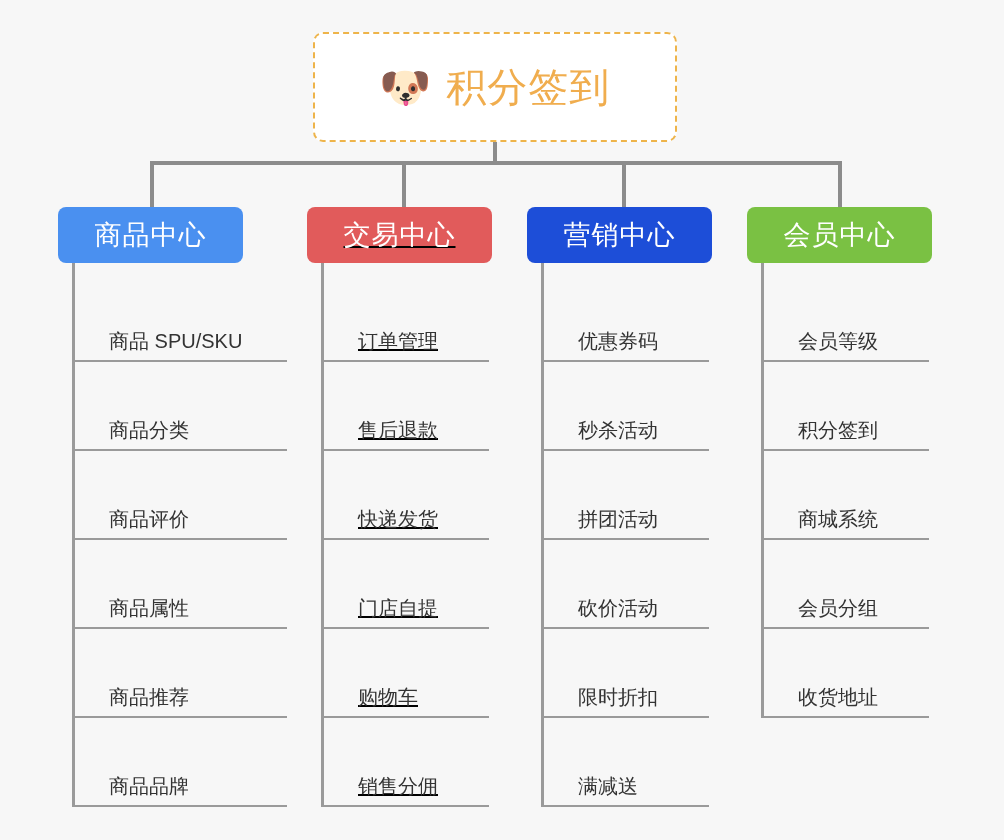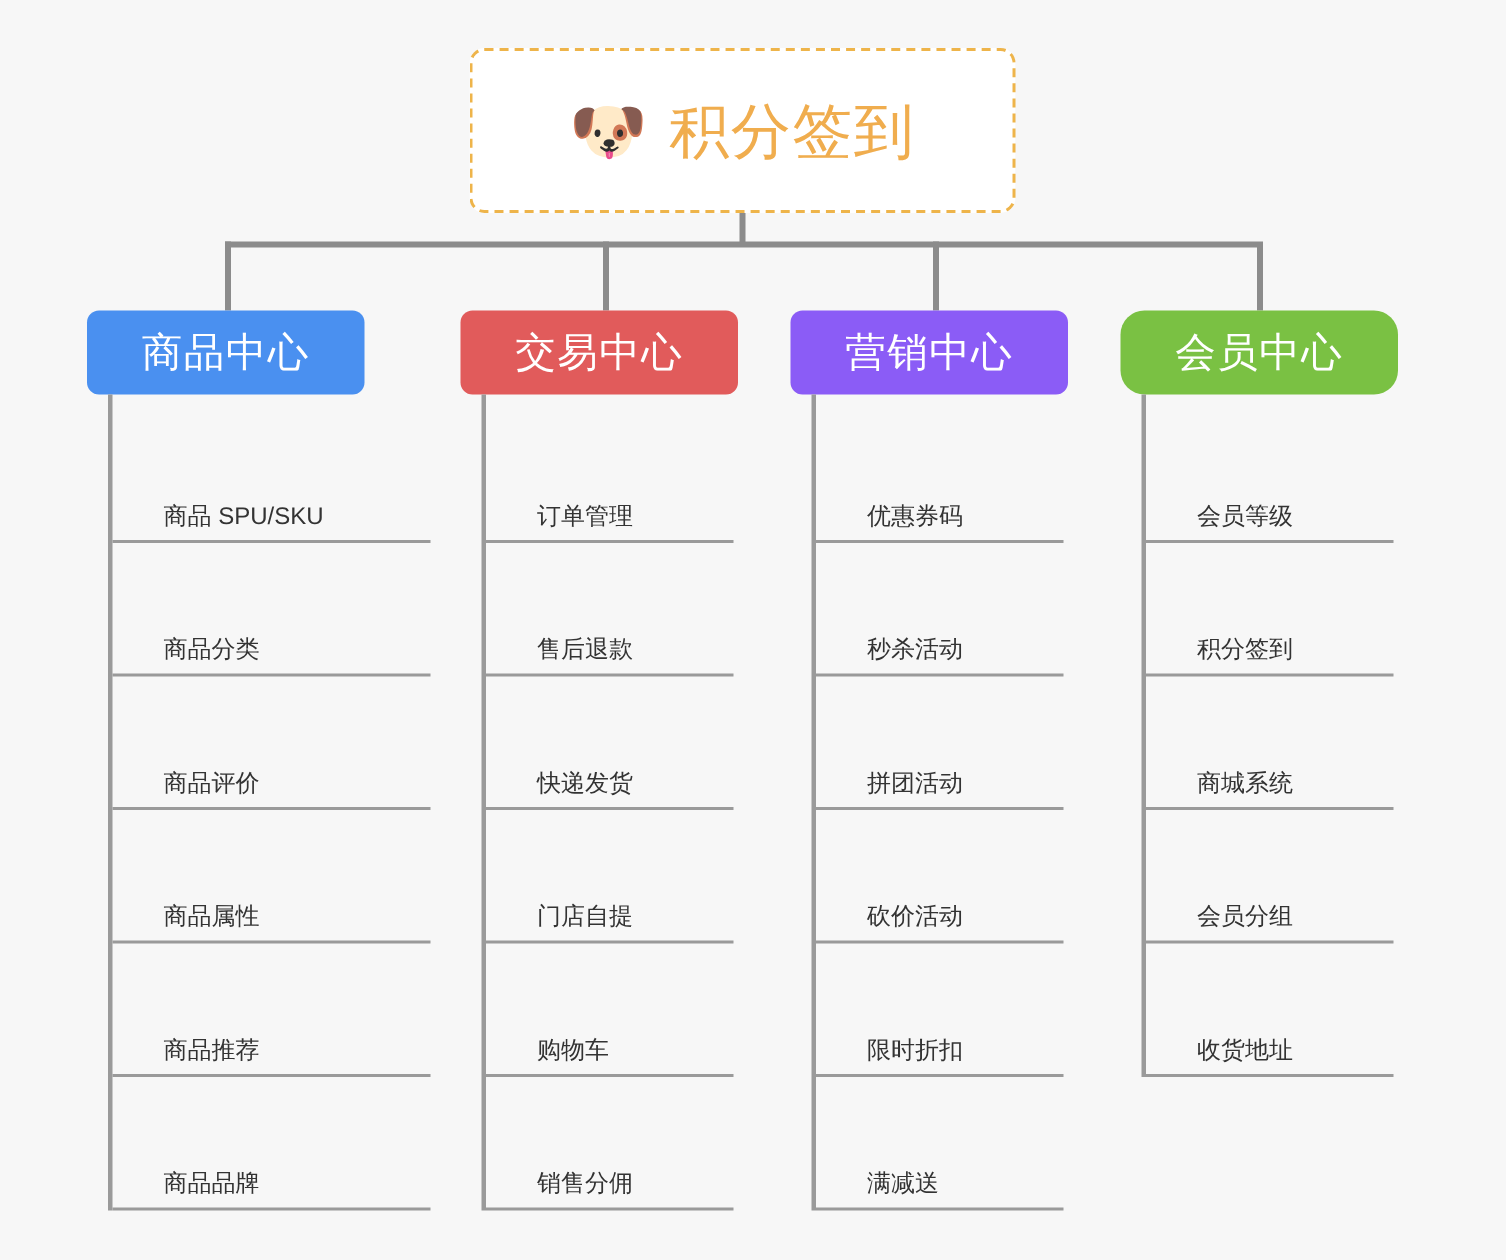--- a/index.html
+++ b/index.html
@@ -98,21 +98,21 @@
     position: relative;
     height: 89px;
     box-sizing: border-box;
     display: flex;
     align-items: flex-end;
   }
   .leaf-label {
     display: inline-block;
     margin-left: 32px;
     padding: 0 6px 7px 2px;
-    font-size: 16px;
+    font-size: 20px;
     color: #333333;
     white-space: nowrap;
   }
   .leaf-underline {
     position: absolute;
     left: 0;
     bottom: 0;
     height: 2px;
     background: #9a9a9a;
   }
@@ -161,21 +161,21 @@
           <div class="leaf">
             <span class="leaf-label">商品推荐</span>
             <div class="leaf-underline" style="width: 212px;"></div>
           </div>
           <div class="leaf">
             <span class="leaf-label">商品品牌</span>
             <div class="leaf-underline" style="width: 212px;"></div>
           </div>
         </div>
       </div>
-      <div class="column" style="left: 307px; width: 185px;">
+      <div class="column" style="left: 307px; width: 185px; text-decoration: underline;">
         <div class="cat-box" style="background: rgb(225, 91, 91);">
           <span>交易中心</span>
         </div>
         <div class="branch">
           <div class="leaf">
             <span class="leaf-label">订单管理</span>
             <div class="leaf-underline" style="width: 165px;"></div>
           </div>
           <div class="leaf">
             <span class="leaf-label">售后退款</span>
@@ -193,21 +193,21 @@
             <span class="leaf-label">购物车</span>
             <div class="leaf-underline" style="width: 165px;"></div>
           </div>
           <div class="leaf">
             <span class="leaf-label">销售分佣</span>
             <div class="leaf-underline" style="width: 165px;"></div>
           </div>
         </div>
       </div>
       <div class="column" style="left: 527px; width: 185px;">
-        <div class="cat-box" style="background: #8b5cf6;">
+        <div class="cat-box" style="background: #1d4ed8;">
           <span>营销中心</span>
         </div>
         <div class="branch">
           <div class="leaf">
             <span class="leaf-label">优惠券码</span>
             <div class="leaf-underline" style="width: 165px;"></div>
           </div>
           <div class="leaf">
             <span class="leaf-label">秒杀活动</span>
             <div class="leaf-underline" style="width: 165px;"></div>
@@ -224,21 +224,21 @@
             <span class="leaf-label">限时折扣</span>
             <div class="leaf-underline" style="width: 165px;"></div>
           </div>
           <div class="leaf">
             <span class="leaf-label">满减送</span>
             <div class="leaf-underline" style="width: 165px;"></div>
           </div>
         </div>
       </div>
       <div class="column" style="left: 747px; width: 185px;">
-        <div class="cat-box" style="background: rgb(122, 193, 67); border-radius: 16px;">
+        <div class="cat-box" style="background: rgb(122, 193, 67);">
           <span>会员中心</span>
         </div>
         <div class="branch">
           <div class="leaf">
             <span class="leaf-label">会员等级</span>
             <div class="leaf-underline" style="width: 165px;"></div>
           </div>
           <div class="leaf">
             <span class="leaf-label">积分签到</span>
             <div class="leaf-underline" style="width: 165px;"></div>

